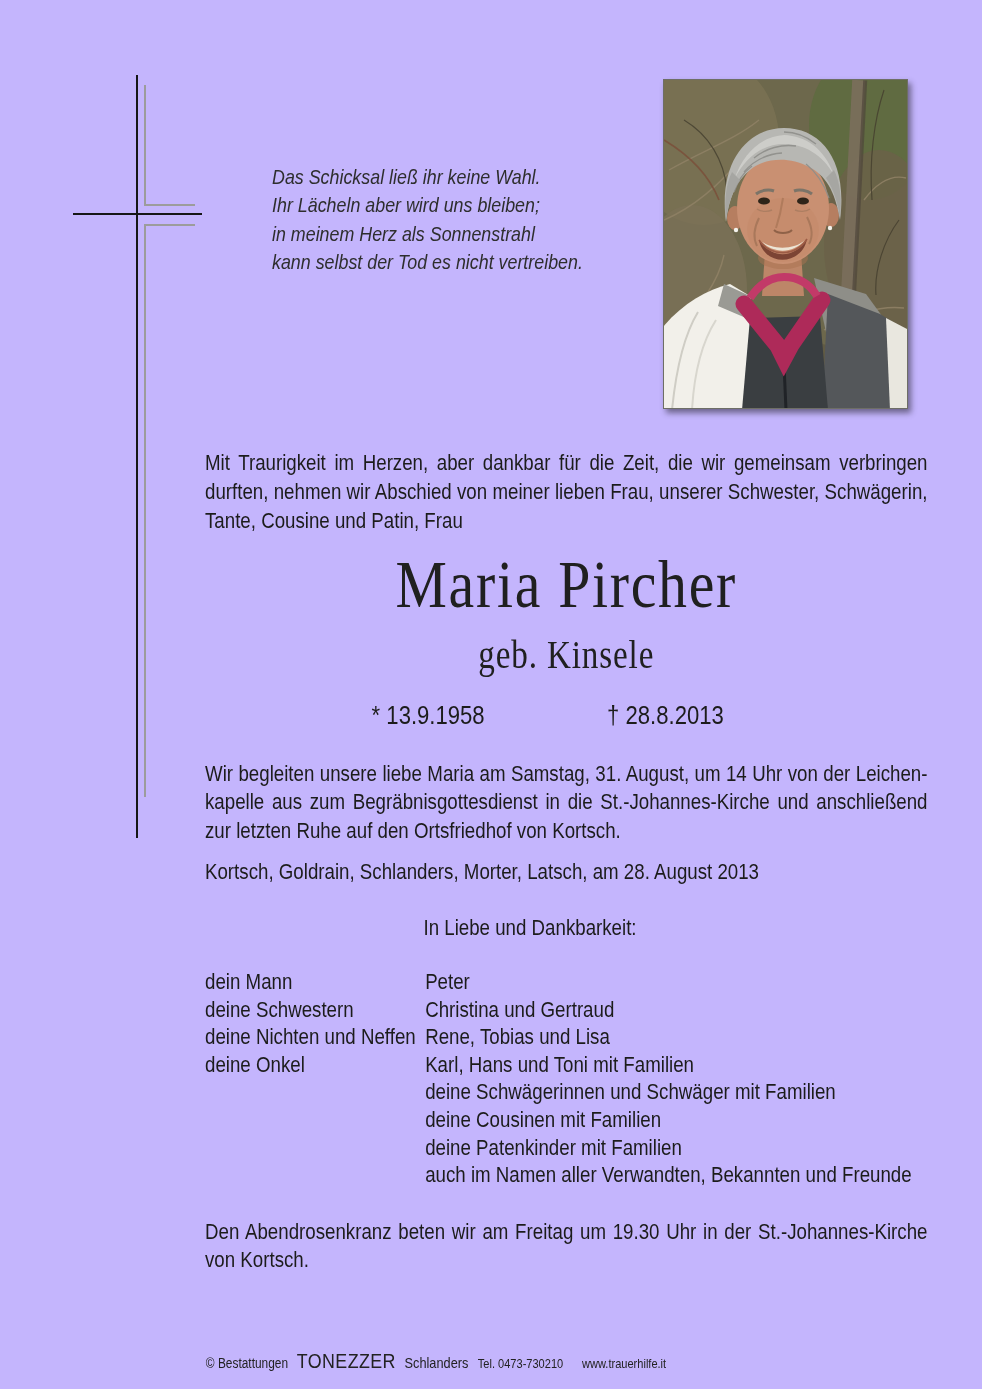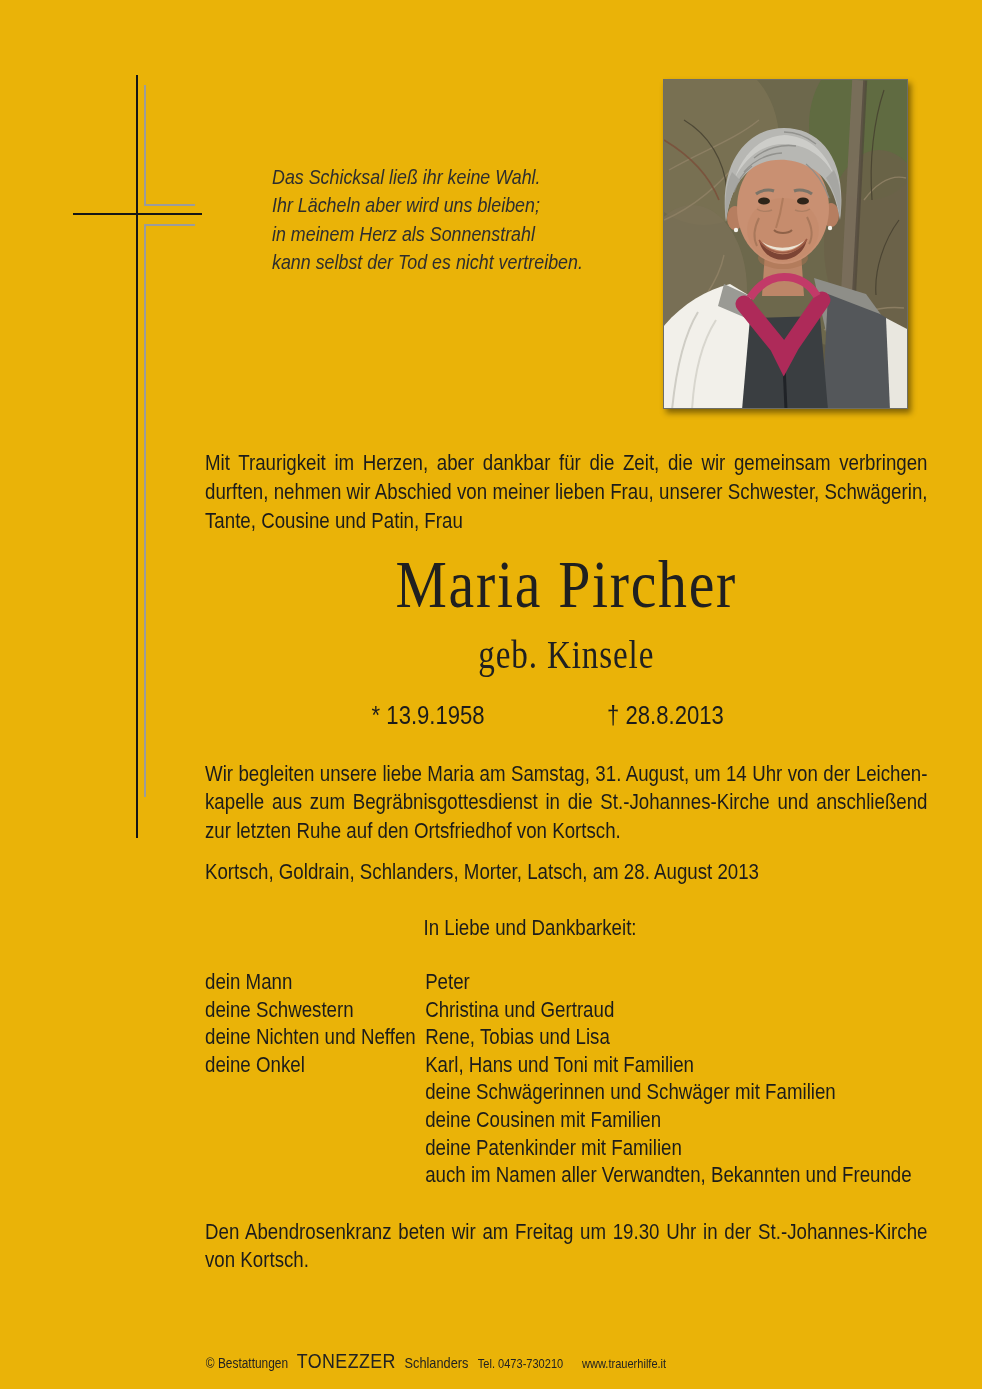--- a/index.html
+++ b/index.html
@@ -1,18 +1,18 @@
 <!DOCTYPE html>
 <html><head>
 <meta charset="utf-8">
 <style>
   html,body { margin:0; padding:0; background:#ffffff; }
   .page {
     position:relative; width:982px; height:1389px; margin:0 auto;
-    background:#eab308; overflow:hidden;
+    background:#c4b5fd; overflow:hidden;
     font-family:"Liberation Sans", sans-serif; color:#1c1c1b;
   }
   
   .seg { position:absolute; }
   .seg.black { background:#161616; }
   .seg.gray  { background:#9c9c9c; }
   .cross-v-black { left:136px; top:75px;  width:2px;  height:763px; }
   .cross-h-black { left:73px;  top:213px; width:129px; height:2px;  }
   .cross-v-gray-top { left:144px; top:85px;  width:2px; height:119px; }
   .cross-v-gray-bot { left:144px; top:226px; width:2px; height:571px; }

